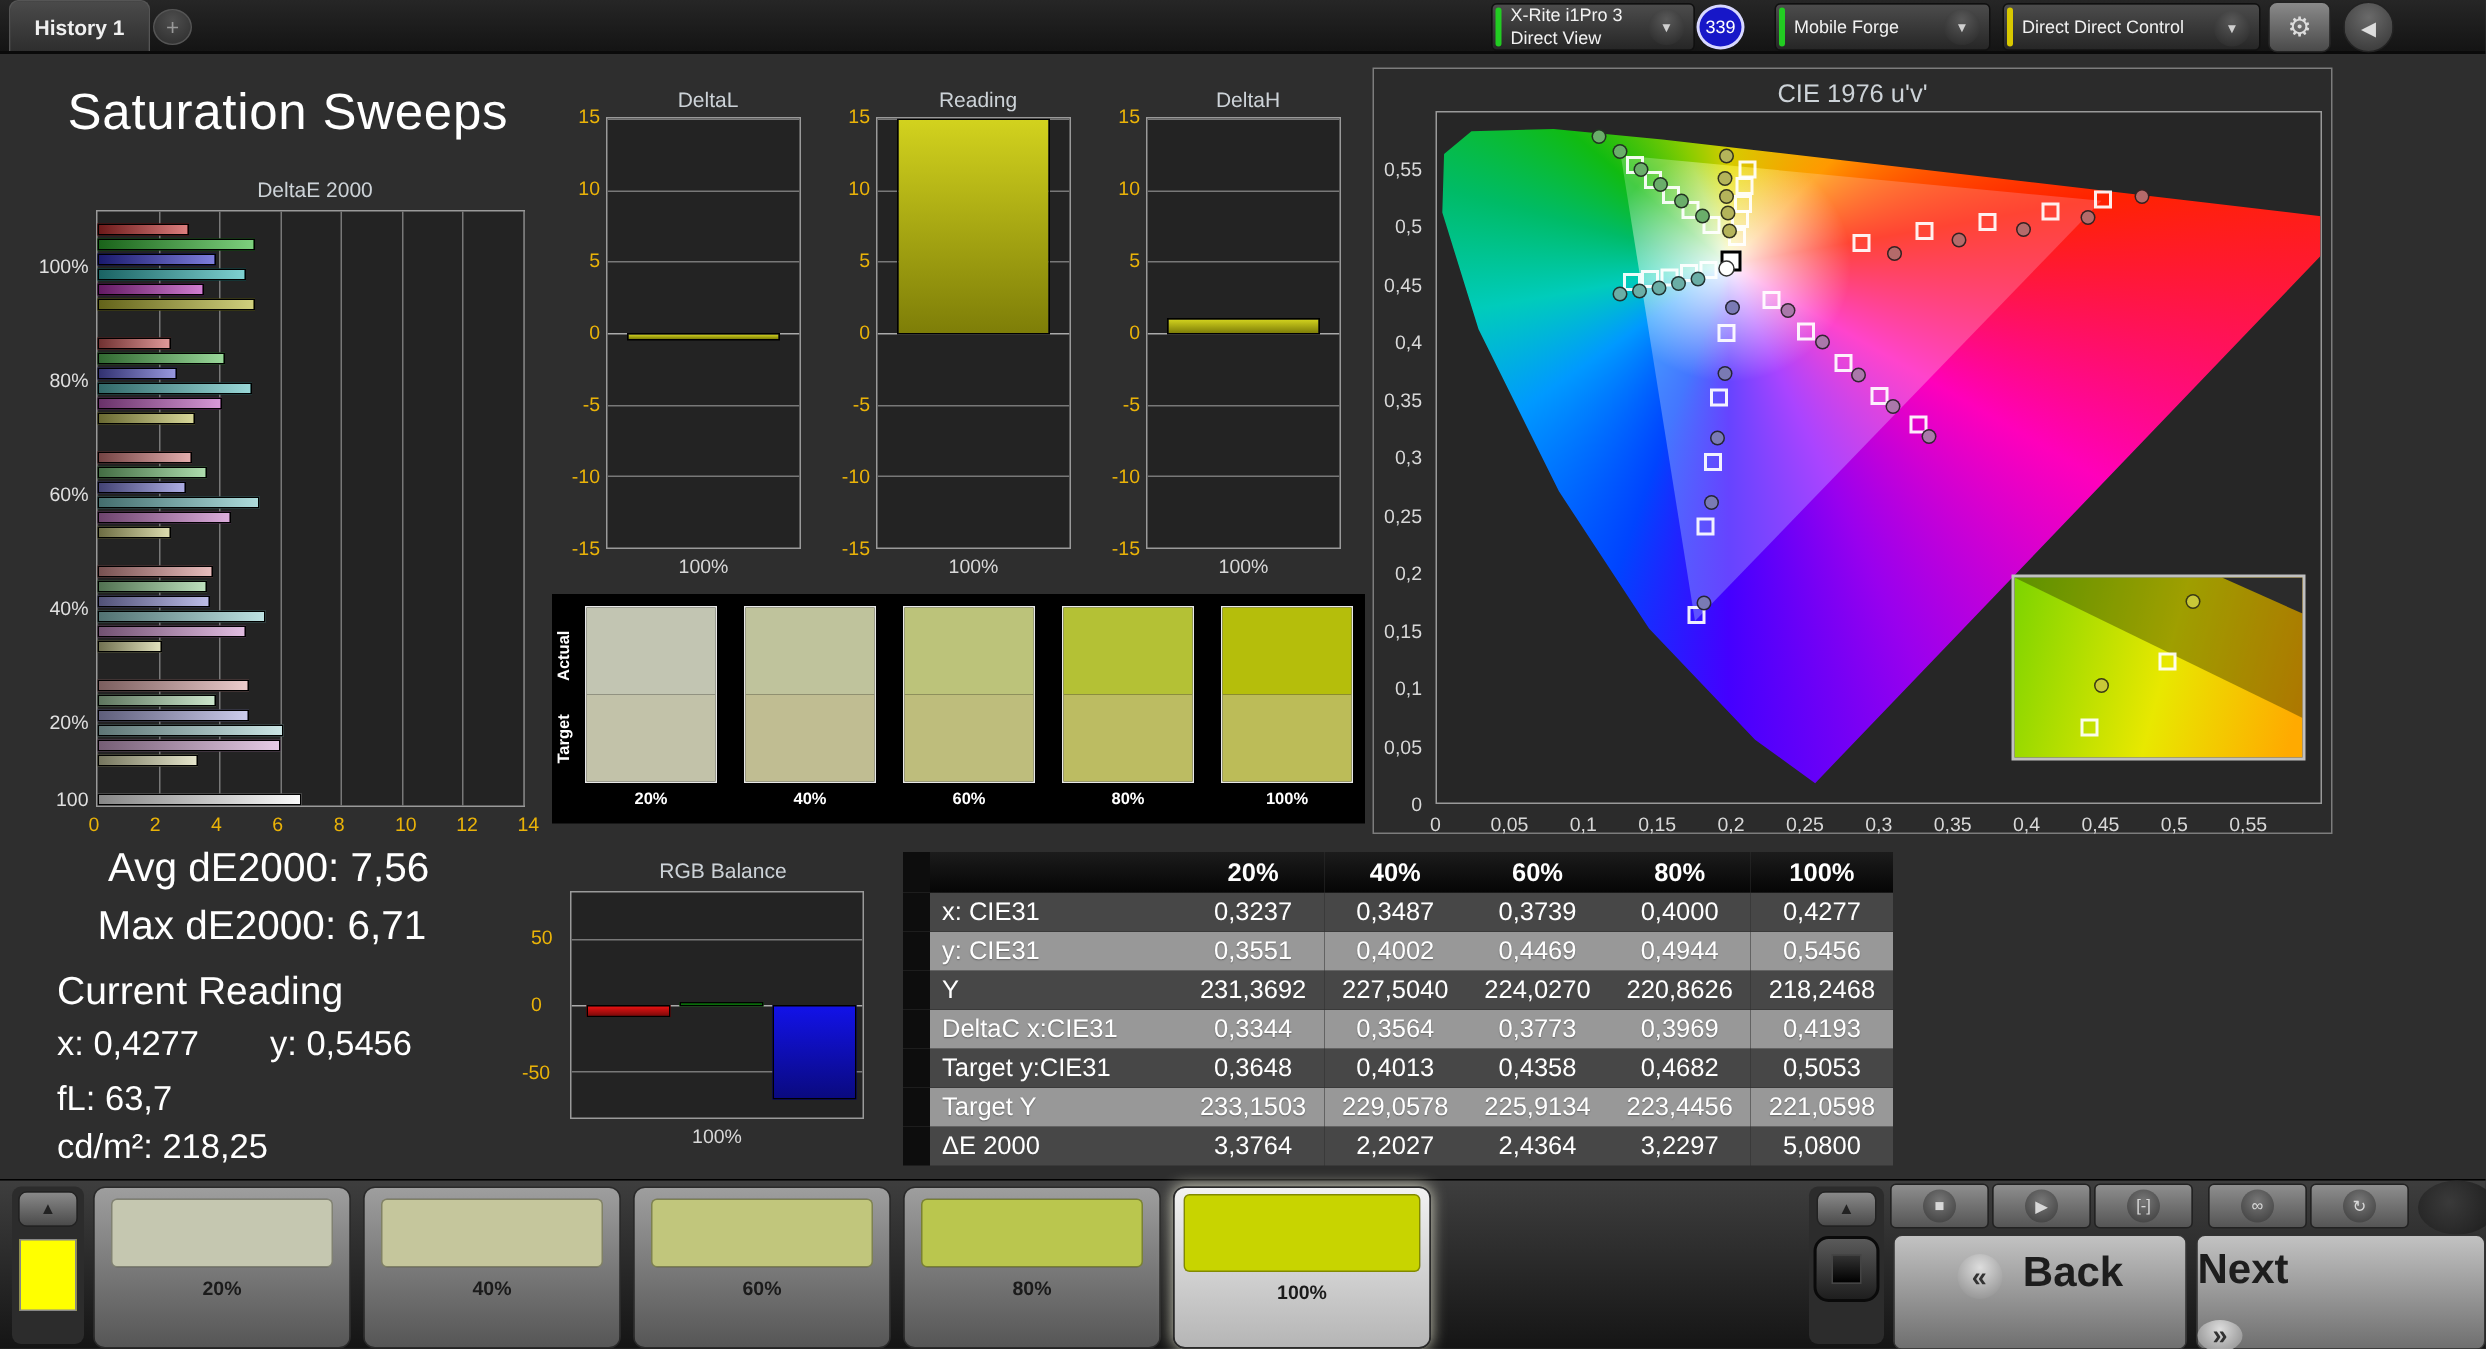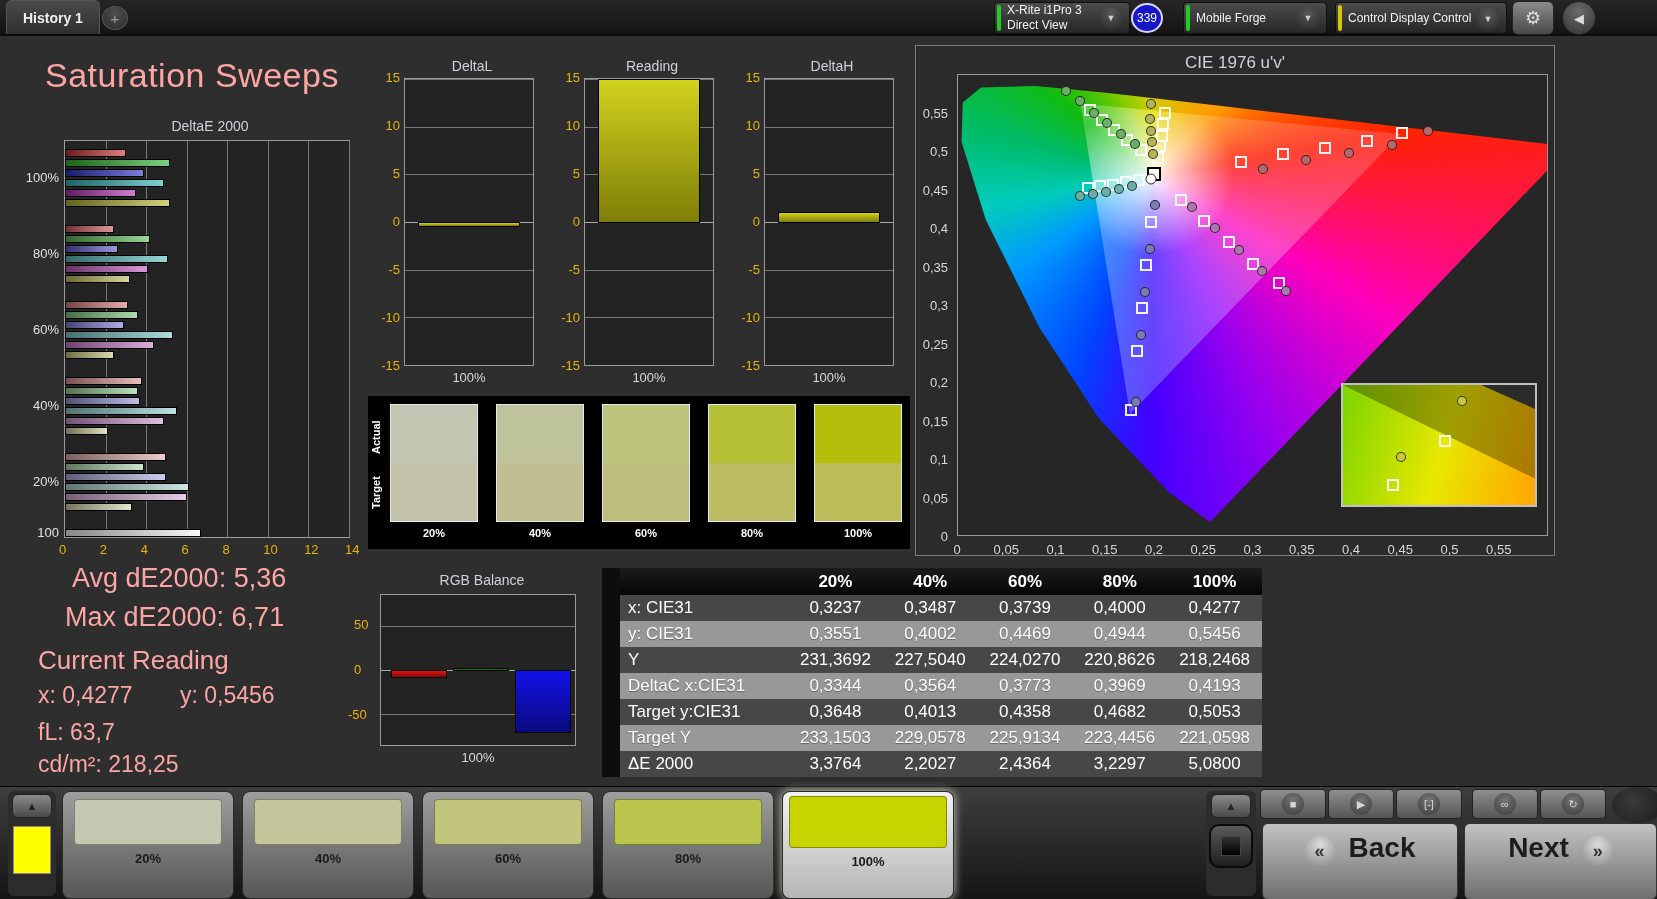--- a/index.html
+++ b/index.html
@@ -97,21 +97,21 @@
               font-size:13px; color:#d8d8d8; }
   #cie-inset { position:absolute; right:10px; bottom:28px; width:196px; height:124px;
                border:2px solid #c0c0c0; overflow:hidden;
                background:linear-gradient(105deg, #7cd400, #e8e800 52%, #ffaa00 95%); }
   #cie-inset .shade { position:absolute; inset:0; background:rgba(40,40,0,.38);
                clip-path:polygon(0 0, 100% 0, 100% 78%); }
   #cie-inset .notch { position:absolute; inset:0; background:#2b2b2b;
                clip-path:polygon(72% 0, 100% 0, 100% 20%); }
 
   
-  .reading { position:absolute; color:#fca5a5; }
+  .reading { position:absolute; color:#ffffff; }
 
   
   #rgbp { position:absolute; left:344px; top:572px; width:240px; height:206px; }
   #rgb-plot { left:36px; top:22px; width:196px; height:152px; overflow:hidden; }
   .rgb-bar { position:absolute; width:56px; border:1px solid #000; }
 
   
   #dtable { position:absolute; left:602px; top:568px; width:660px; }
   #dtable table { border-collapse:collapse; width:100%; table-layout:fixed; }
   #dtable td, #dtable th { height:26px; font-size:17px; font-weight:normal; padding:0 4px;
@@ -182,21 +182,21 @@
     <div class="badge" style="left:1131px;">339</div>
 
     <div class="drop" style="left:1183px; width:144px;">
       <div class="bar" style="background:#22cc22;"></div>
       <div class="txt">Mobile Forge</div>
       <div class="chev" style="position:absolute; right:2px;">▼</div>
     </div>
 
     <div class="drop" style="left:1335px; width:172px;">
       <div class="bar" style="background:#d8c800;"></div>
-      <div class="txt">Control Display Control</div>
+      <div class="txt">Direct Direct Control</div>
       <div class="chev" style="position:absolute; right:2px; align-self:flex-start; margin-top:4px;">▼</div>
     </div>
 
     <div class="sqbtn" style="left:1512px;">
       <span>⚙</span>
     </div>
     <div class="circbtn" style="left:1562px;">
       <span>◀</span>
     </div>
   </div>
@@ -476,21 +476,21 @@
         <div class="cie-xlab" style="position: absolute; left: 287.25px; top: 492px;">0,25</div>
         <div class="cie-xlab" style="position: absolute; left: 336.5px; top: 492px;">0,3</div>
         <div class="cie-xlab" style="position: absolute; left: 385.75px; top: 492px;">0,35</div>
         <div class="cie-xlab" style="position: absolute; left: 435px; top: 492px;">0,4</div>
         <div class="cie-xlab" style="position: absolute; left: 484.25px; top: 492px;">0,45</div>
         <div class="cie-xlab" style="position: absolute; left: 533.5px; top: 492px;">0,5</div>
         <div class="cie-xlab" style="position: absolute; left: 582.75px; top: 492px;">0,55</div>
       </div>
   </div>
 
-  <div class="reading" style="left:72px; top:563px; font-size:27px;">Avg dE2000: 5,36</div>
+  <div class="reading" style="left:72px; top:563px; font-size:27px;">Avg dE2000: 7,56</div>
   <div class="reading" style="left:65px; top:602px; font-size:27px;">Max dE2000: 6,71</div>
   <div class="reading" style="left:38px; top:645px; font-size:26px;">Current Reading</div>
   <div class="reading" style="left:38px; top:682px; font-size:23px;">x: 0,4277</div>
   <div class="reading" style="left:180px; top:682px; font-size:23px;">y: 0,5456</div>
   <div class="reading" style="left:38px; top:719px; font-size:23px;">fL: 63,7</div>
   <div class="reading" style="left:38px; top:751px; font-size:23px;">cd/m²: 218,25</div>
 
   <div id="rgbp">
     <div class="paneltitle" style="top:0; padding-left:36px;">RGB Balance</div>
     <div class="plot" id="rgb-plot">
@@ -638,19 +638,19 @@
         <div class="transbtn" style="left: 1540px;">
           <div class="ic">↻</div>
         </div>
       </div>
     <div id="farcircle"></div>
 
     <div class="navbtn" style="left:1262px; width:196px;">
       <span class="nchev">«</span>
       <span>Back</span>
     </div>
-    <div class="navbtn" style="left:1464px; width:193px;">
+    <div class="navbtn" style="left:1464px; width:193px;flex-direction:column;">
       <span>Next</span>
       <span class="nchev">»</span>
     </div>
   </div>
 
 </div>
 
 </body></html>

